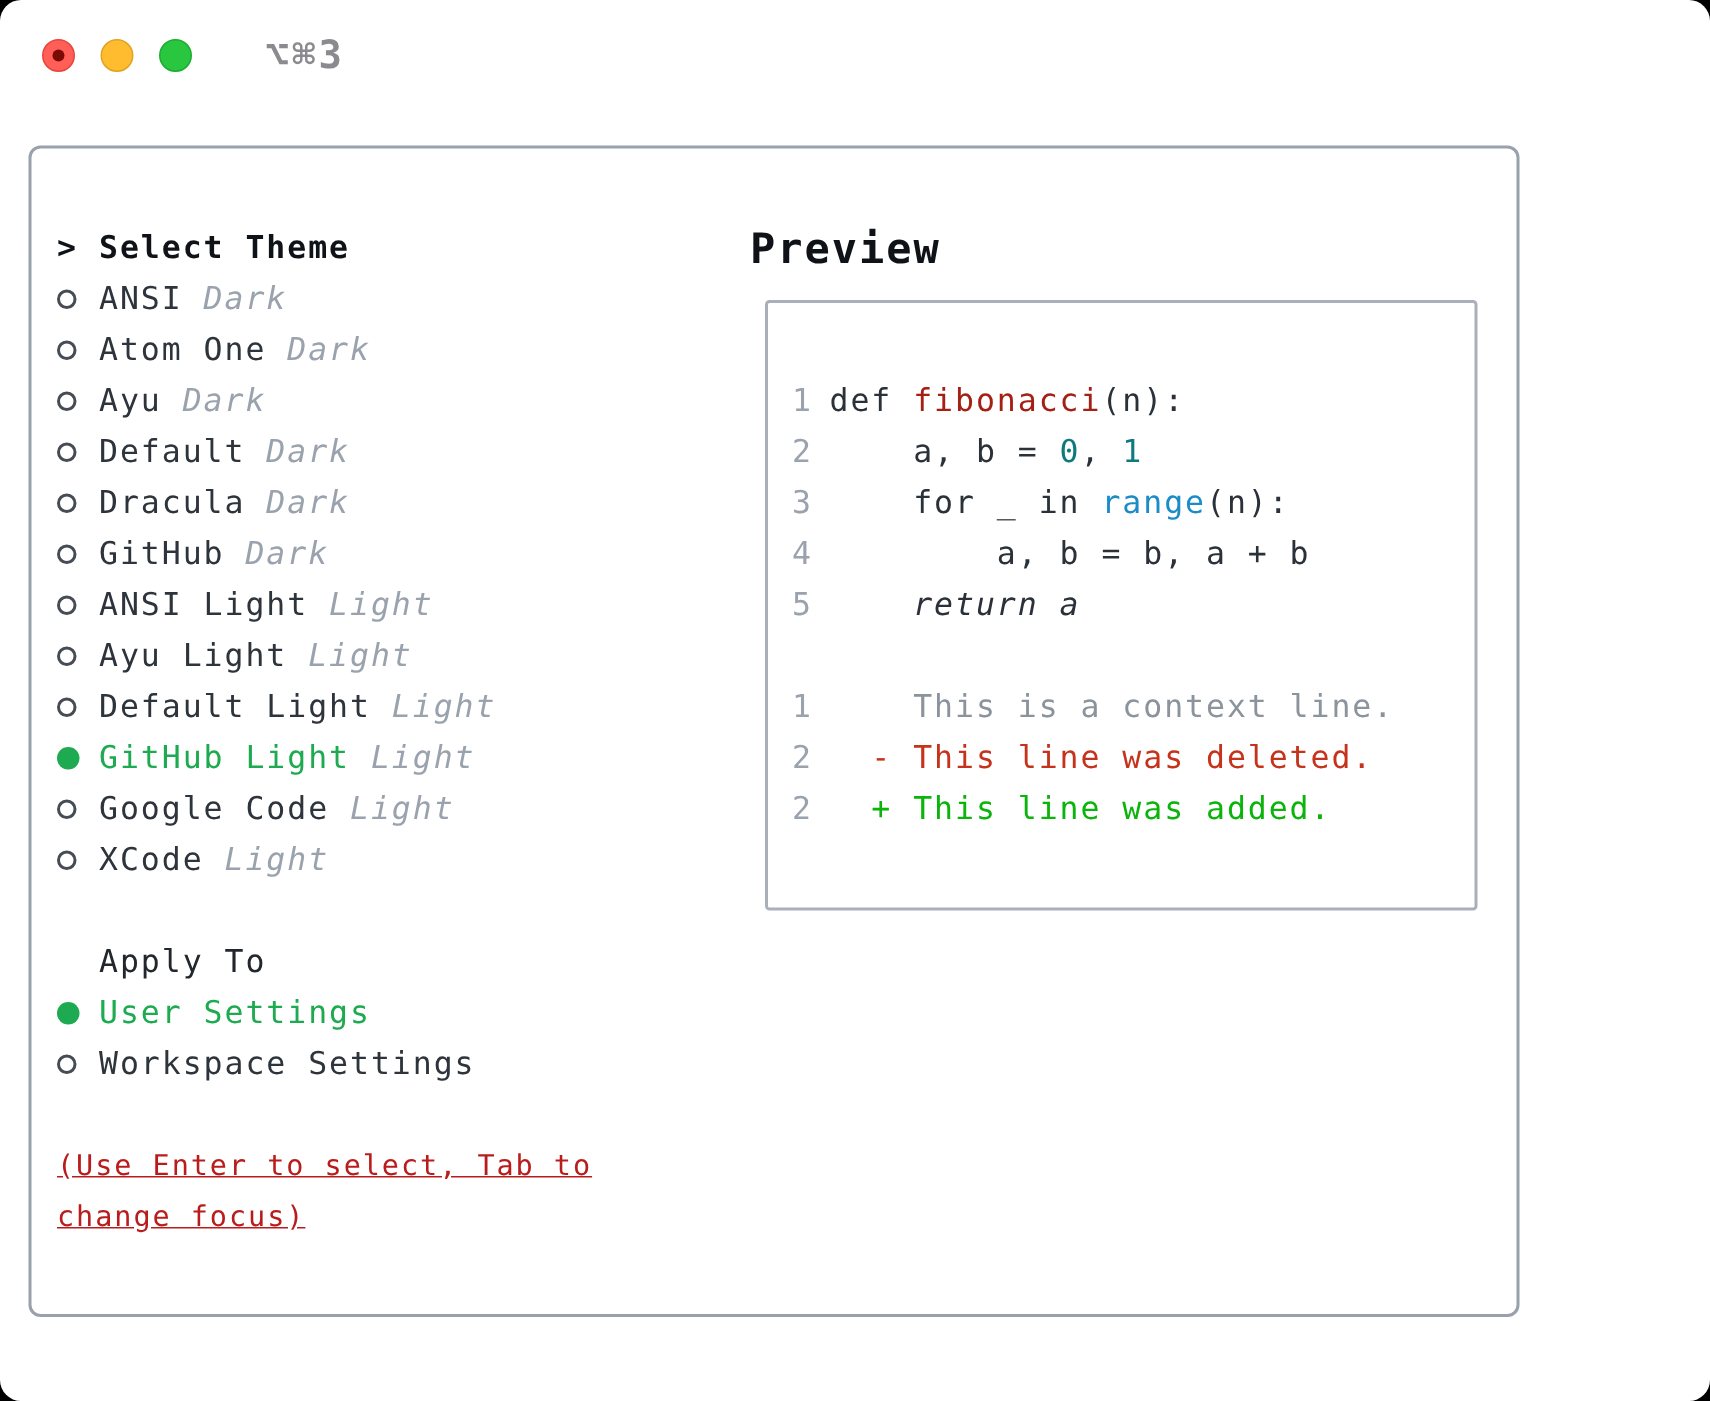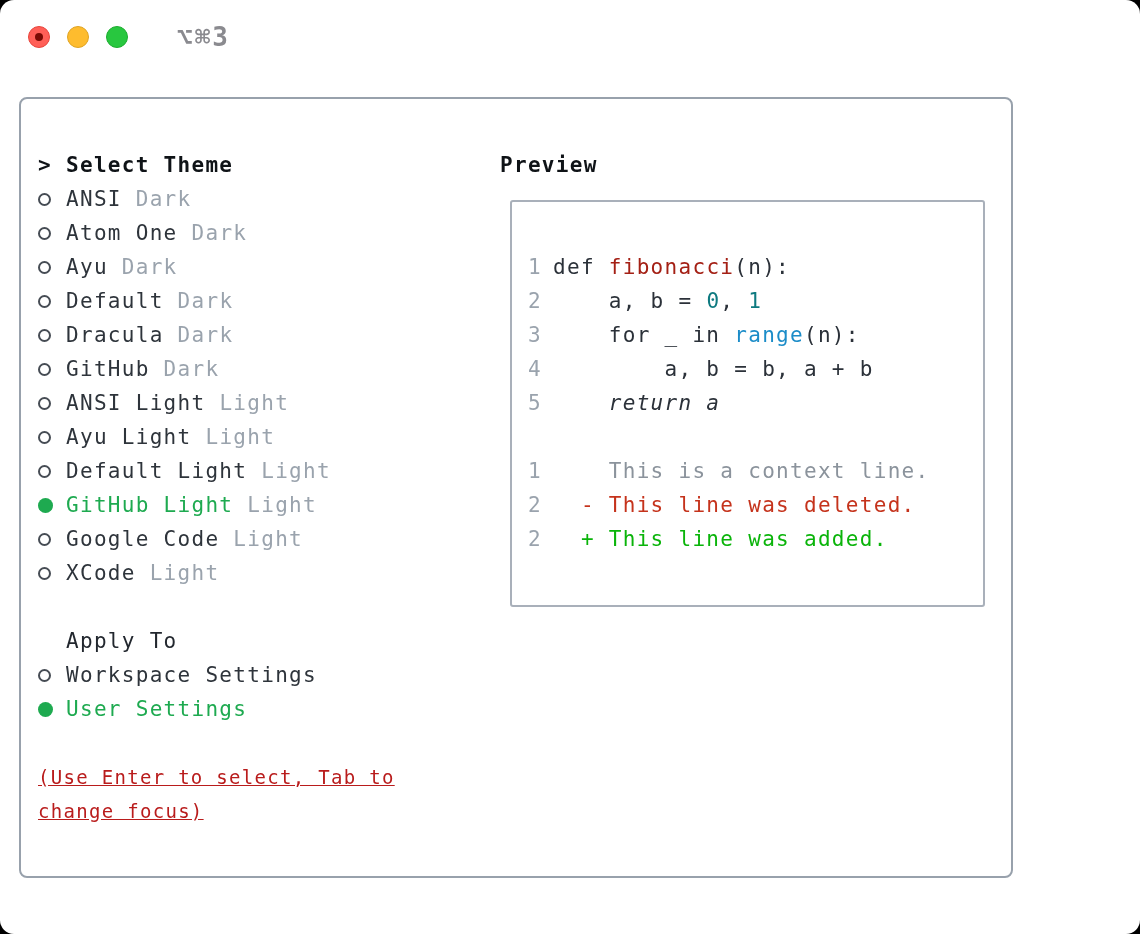--- a/index.html
+++ b/index.html
@@ -15,27 +15,27 @@
   .title{font-size:26px;font-weight:bold;color:#8a8a8f;margin-left:32px;letter-spacing:2px;}
   
   .panel{position:absolute;left:19px;top:97px;width:994px;height:781px;box-sizing:border-box;border:2px solid #98a1ac;border-radius:8px;background:#fff;}
   .left-col{position:absolute;left:17px;top:49px;width:440px;}
   .row{height:34px;display:flex;align-items:center;font-size:21px;letter-spacing:1.3px;white-space:pre;}
   .marker{width:28px;flex:0 0 28px;display:flex;align-items:center;}
   .hdr{font-weight:bold;color:#0f1317;}
   .hdr-marker{font-weight:bold;color:#0f1317;font-size:21px;}
   .subhdr{color:#22272e;}
   .name{color:#2e343b;text-align:center;}
-  .tag{color:#9aa3ad;}
+  .tag{color:#9aa3ad;font-style:italic;}
   .circle{width:13px;height:13px;border:2px solid #464c54;border-radius:50%;box-sizing:border-box;}
   .circle.filled{width:15px;height:15px;border:none;}
   .spacer{height:34px;}
   .help{font-size:19px;letter-spacing:1.3px;line-height:34px;color:#b91c1c;white-space:pre-line;width:420px;text-decoration:underline;}
   
-  .preview-label{position:absolute;left:479px;top:49px;height:34px;display:flex;align-items:center;font-size:21px;font-weight:bold;color:#0f1317;letter-spacing:1.3px;}
+  .preview-label{position:absolute;left:479px;top:49px;height:34px;display:flex;align-items:center;font-size:28px;font-weight:bold;color:#0f1317;letter-spacing:1.3px;}
   .preview-box{position:absolute;left:489px;top:101px;width:475px;height:407px;box-sizing:border-box;border:2px solid #a9b0ba;border-radius:3px;background:#fff;padding:48px 10px 0 16px;overflow:hidden;}
   .code-line{height:34px;display:flex;align-items:center;font-size:21px;letter-spacing:1.3px;}
   .ln{width:14px;flex:0 0 14px;margin-right:11px;color:#9aa3ad;text-align:left;}
   .code{white-space:pre;}
 </style>
 </head>
 <body>
 
 <div class="window">
 
@@ -72,22 +72,22 @@
         </div>
 
       <div class="spacer"></div>
 
       <div class="row">
         <span class="marker"></span>
         <span class="subhdr">Apply To</span>
       </div>
 
       <div id="apply-list">
+          <div class="row"><span class="marker"><span class="circle filled" style="background: rgb(30, 170, 80);"></span></span><span class="name" style="color: rgb(30, 170, 80);">User Settings</span></div>
           <div class="row"><span class="marker"><span class="circle"></span></span><span class="name">Workspace Settings</span></div>
-          <div class="row"><span class="marker"><span class="circle filled" style="background: rgb(30, 170, 80);"></span></span><span class="name" style="color: rgb(30, 170, 80);">User Settings</span></div>
         </div>
 
       <div class="spacer"></div>
 
       <div class="help">(Use Enter to select, Tab to
 change focus)</div>
     </div>
 
     <div class="preview-label">Preview</div>
 

